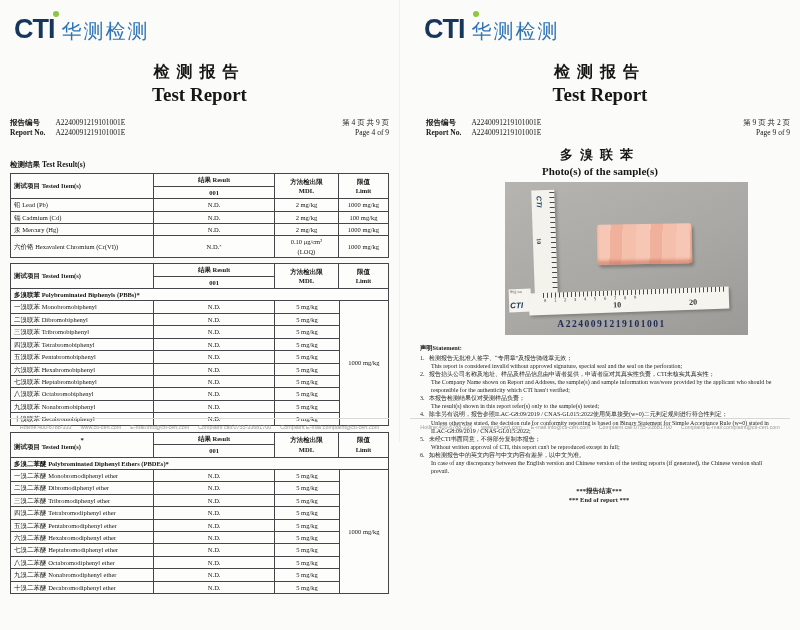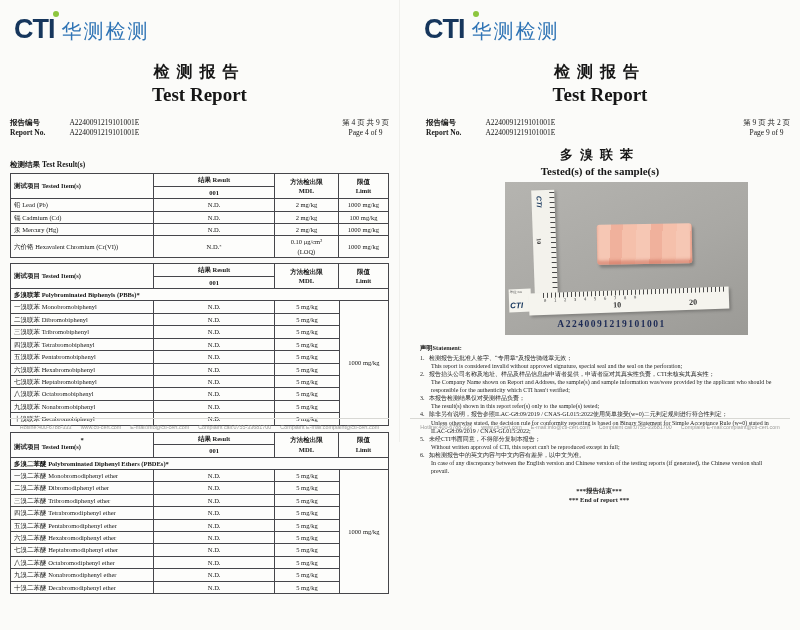--- a/index.html
+++ b/index.html
@@ -13,23 +13,23 @@
   .logo { position:relative; display:flex; align-items:flex-end; gap:7px; margin-left:4px; height:30px; }
   .logo .cti { font-family:"Liberation Sans","DejaVu Sans",sans-serif; font-weight:bold; font-size:27px; line-height:26px; color:#16365c; letter-spacing:-1px; }
   .logo .dot { position:absolute; left:39px; top:-1px; width:6px; height:6px; border-radius:50%; background:#8dc63f; }
   .logo .cn { font-family:"Liberation Sans","DejaVu Sans",sans-serif; font-weight:normal; font-size:20px; line-height:22px; color:#2f74b5; letter-spacing:2px; }
 
   .titles { text-align:center; margin-top:20px; }
   .title-cn { font-size:16px; font-weight:bold; letter-spacing:7px; }
   .title-en { font-size:19px; font-weight:bold; margin-top:1px; }
 
   .repline { display:flex; justify-content:space-between; margin-top:12px; font-size:7.5px; line-height:1.35; }
-  .rep-left { display:grid; grid-template-columns:auto auto; column-gap:24px; }
+  .rep-left { display:grid; grid-template-columns:auto auto; column-gap:10px; }
   .rep-left .lab { font-weight:bold; }
-  .rep-right { text-align:center; }
+  .rep-right { text-align:right; }
   .page.right .repline { padding-left:16px; }
 
   .results-label { font-weight:bold; font-size:7.5px; margin-top:22px; margin-bottom:3px; }
 
   
   .tbl { border:1px solid #46464a; font-size:6.5px; line-height:1.45; background:#fdfdfb; }
   .t1 { margin-top:1px; } .t2 { margin-top:5px; } .t3 { margin-top:6px; }
   .thead { display:flex; font-weight:bold; text-align:center; }
   .hc { display:flex; flex-direction:column; justify-content:center; }
   .c-item { width:38%; border-right:1px solid #46464a; padding:1px 3px; }
@@ -385,21 +385,21 @@
           <span>A2240091219101001E</span>
         </div>
         <div class="rep-right">
           <div>第 9 页  共 2 页</div>
           <div>Page 9 of 9</div>
         </div>
       </div>
 
       <div class="photo-titles">
         <div class="photo-title-cn">多溴联苯</div>
-        <div class="photo-title-en">Tested(s) of the sample(s)</div>
+        <div class="photo-title-en">Photo(s) of the sample(s)</div>
       </div>
 
       <div class="photo">
         <div class="ruler-v">
           <div class="vticks"></div>
           <div class="vbrand">CTI</div>
           <div class="vnum">10</div>
         </div>
         <div class="corner">
           <div class="unit">单位:cm</div>

